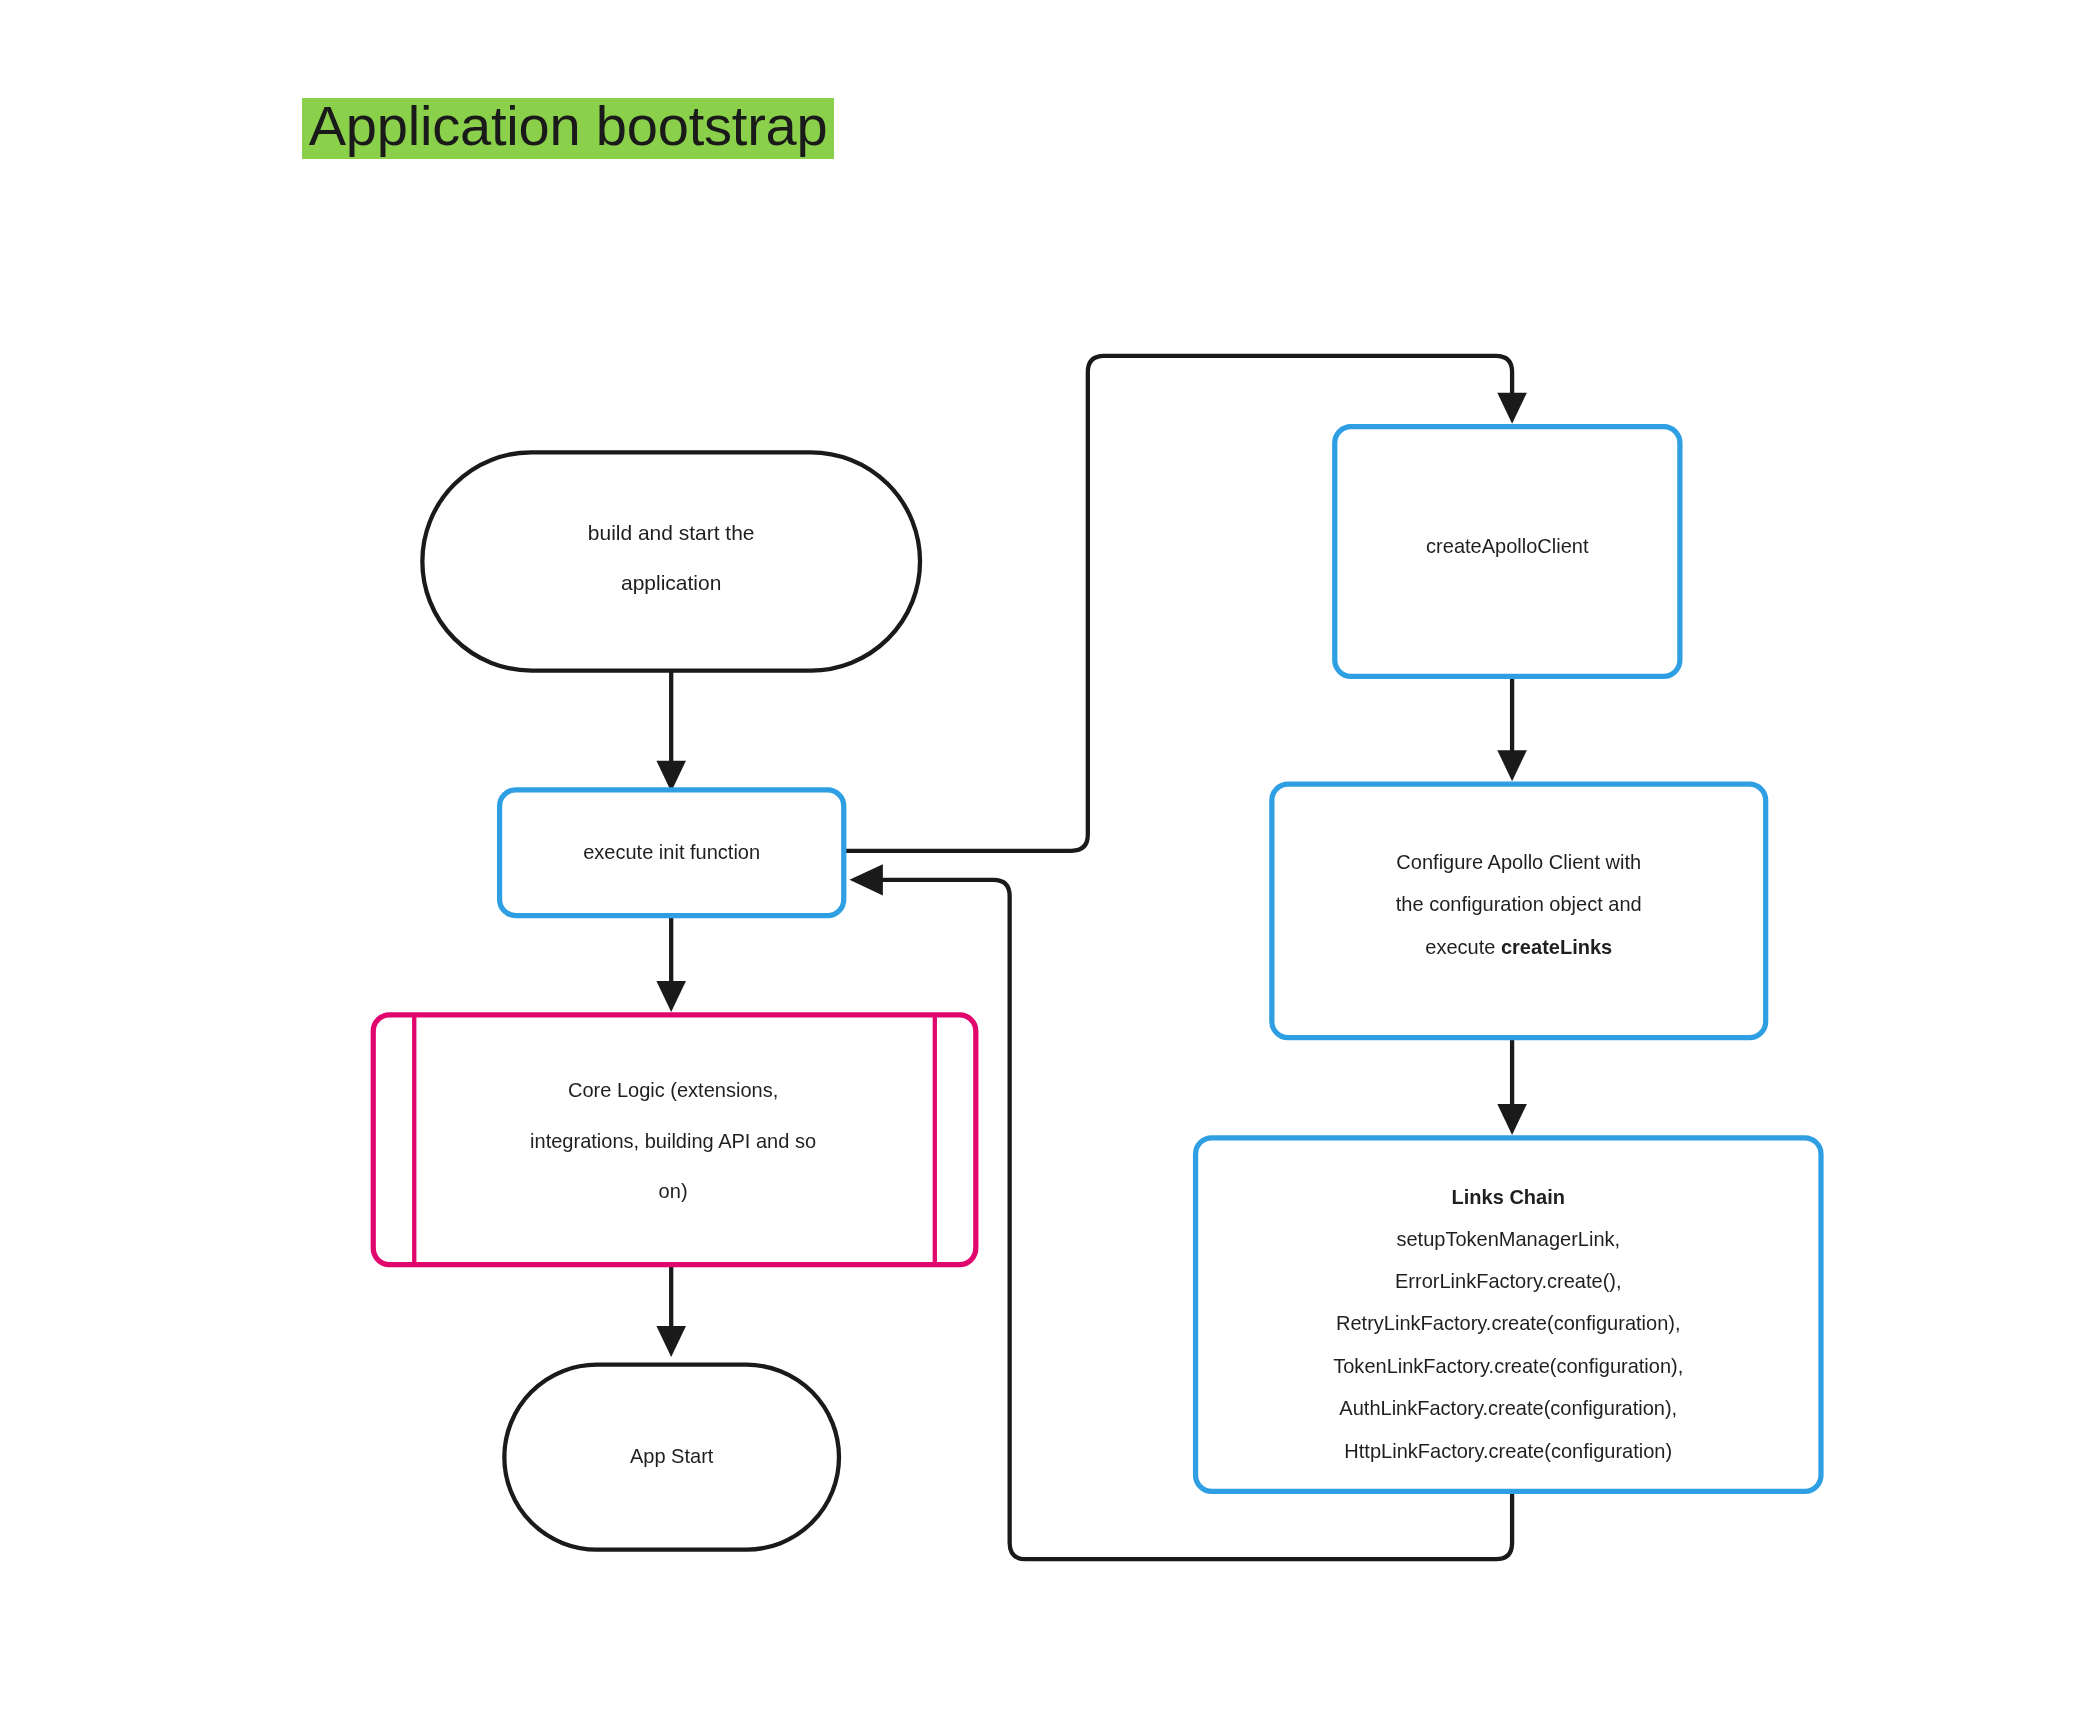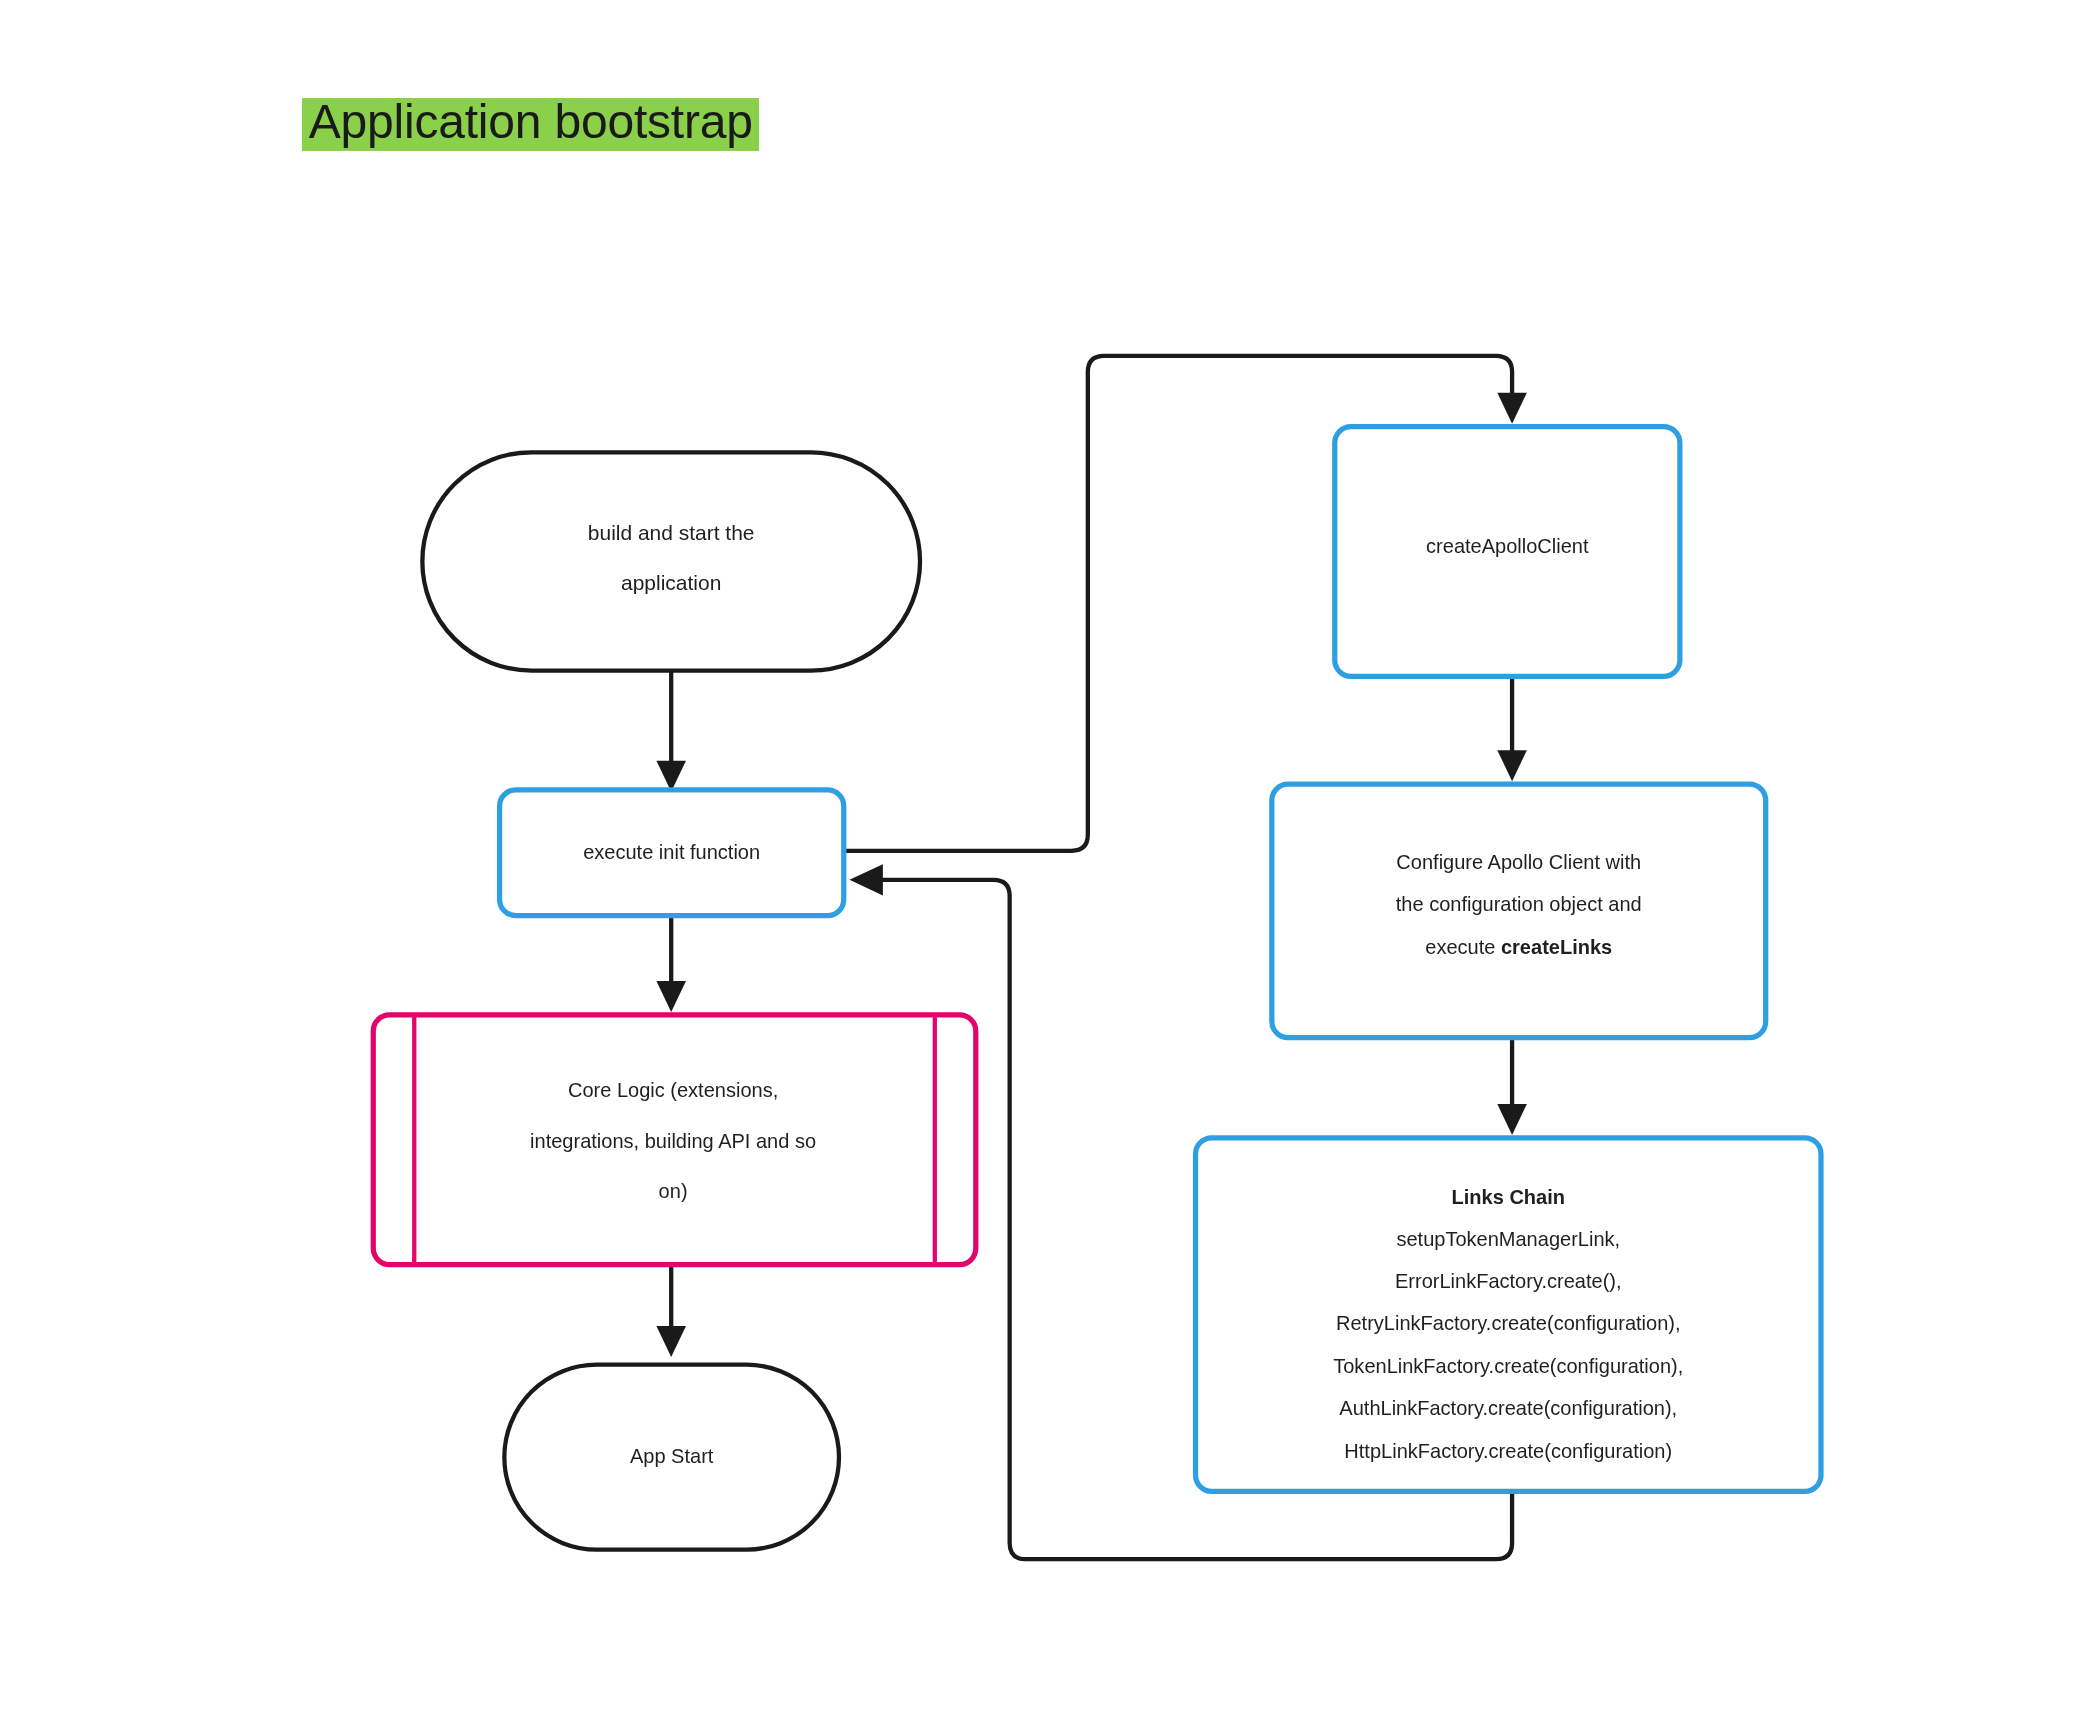--- a/index.html
+++ b/index.html
@@ -36,21 +36,21 @@
   .node-text.small { font-size: 42px; }
   .node-text.bold { font-weight: bold; }
   .title-band {
     position: absolute;
     background: #8BD04B;
     padding: 0 6.7px 4.8px 6.7px;
     line-height: 1.0;
   }
   .title-text {
     font-family: "Liberation Sans", sans-serif;
-    font-size: 48px;
+    font-size: 56px;
     color: #1a1a1a;
     white-space: nowrap;
     letter-spacing: -0.2px;
   }
   .edge-line {
     fill: none;
     stroke: #1a1a1a;
     stroke-width: 9;
     stroke-linecap: butt;
     stroke-linejoin: round;

